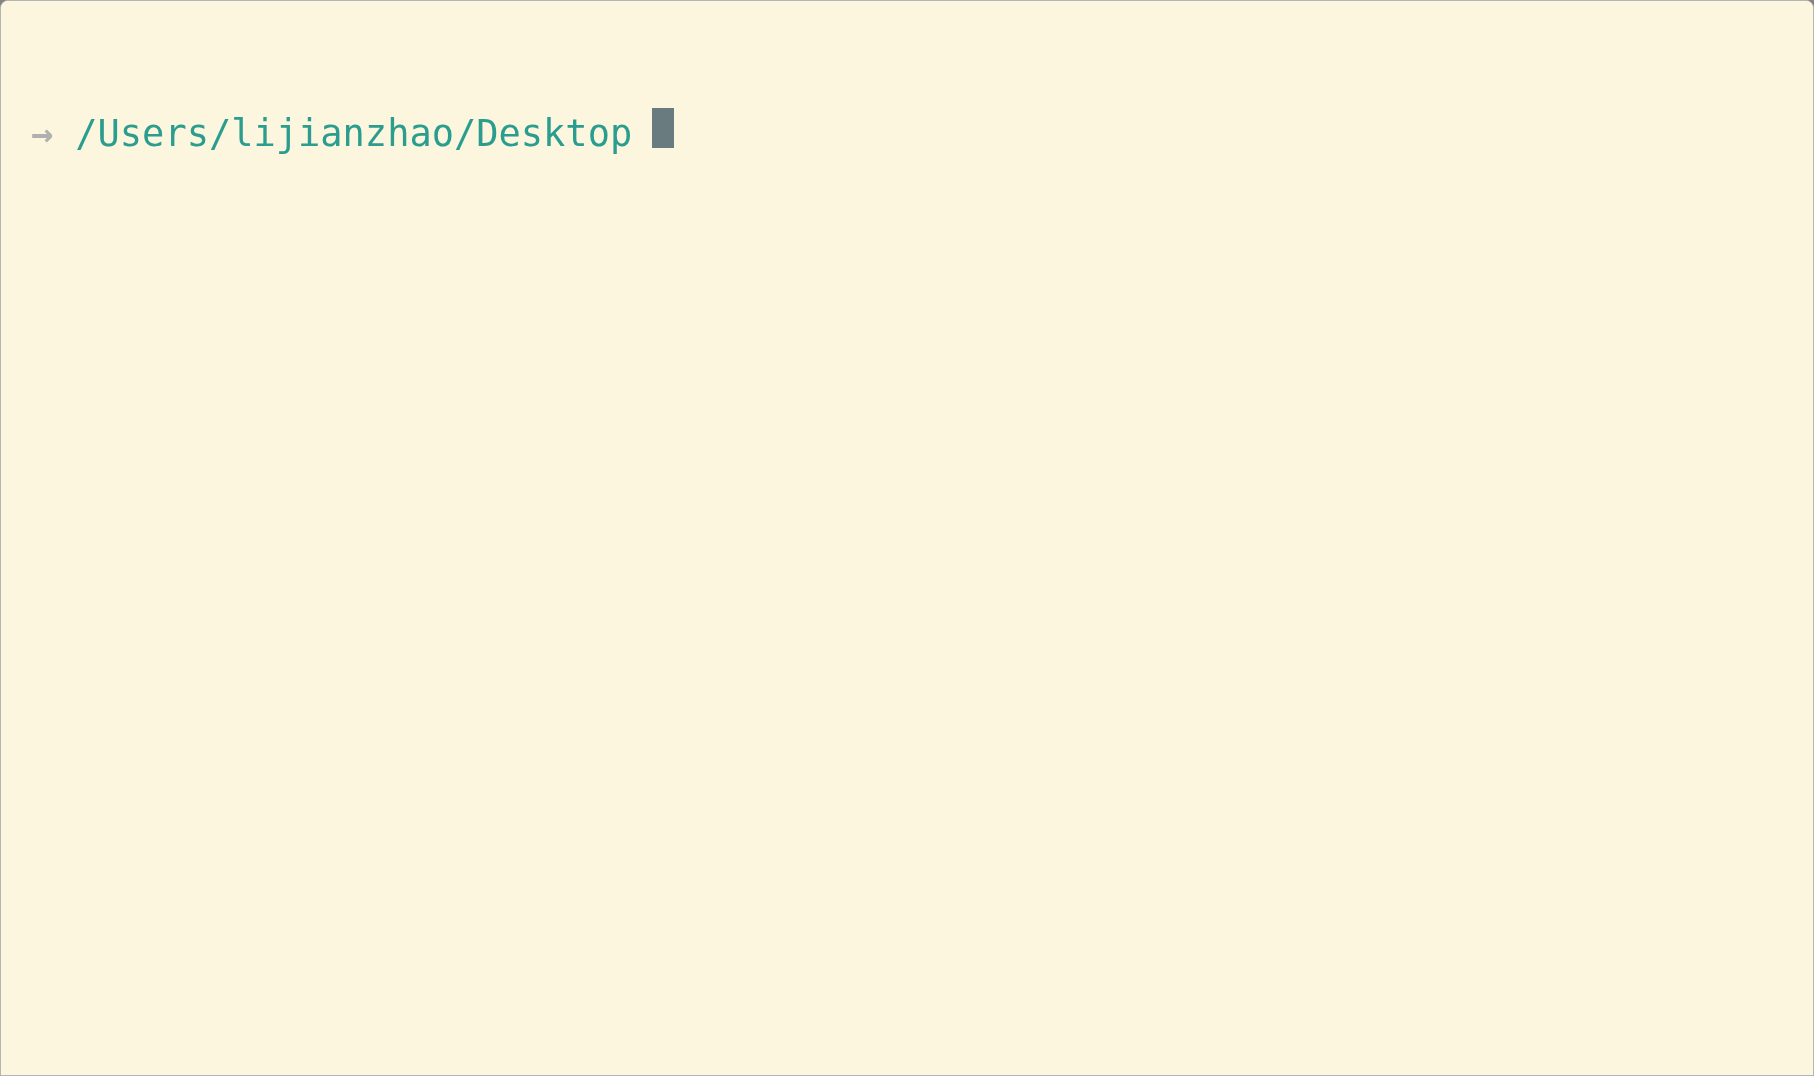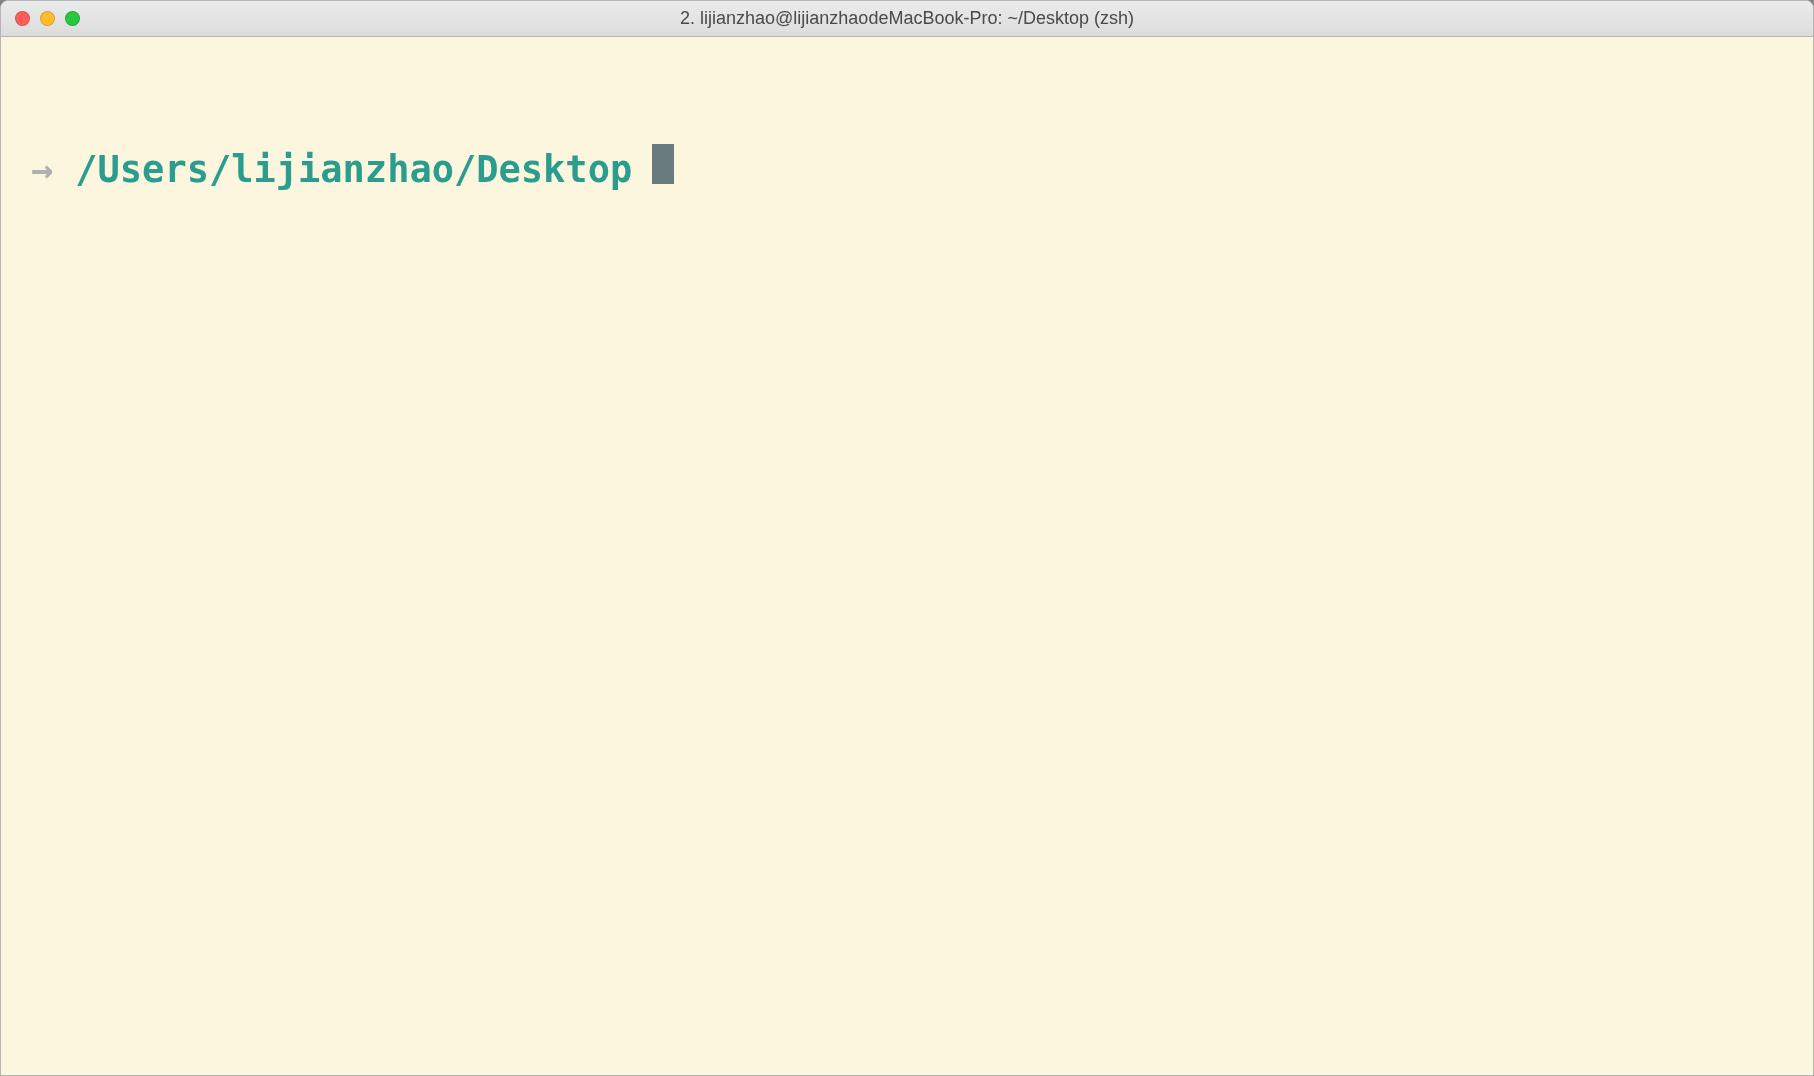--- a/index.html
+++ b/index.html
@@ -73,40 +73,32 @@
       color: #9a9a9a;
       font-weight: 600;
     }
     .arrow {
       color: #b0b0b0;
       margin: 0 22px 0 12px;
       font-weight: 600;
     }
     .cwd {
       color: #2a9d8f;
-      font-weight: 700;
+      font-weight: 400;
     }
     .cursor {
       display: inline-block;
       width: 22px;
       height: 40px;
       background: #6a7b7f;
       margin-left: 20px;
       vertical-align: middle;
       transform: translateY(2px);
     }
   </style>
 </head>
 <body>
 
 <div class="window">
-  <div class="titlebar">
-    <div class="traffic-lights">
-      <div class="traffic-light tl-close"></div>
-      <div class="traffic-light tl-min"></div>
-      <div class="traffic-light tl-max"></div>
-    </div>
-    <div class="title-text">2. lijianzhao@lijianzhaodeMacBook-Pro: ~/Desktop (zsh)</div>
-  </div>
   <div class="terminal-body">
     <div class="prompt-line"><span class="arrow">→</span> <span class="cwd">/Users/lijianzhao/Desktop</span><span class="cursor"></span></div>
   </div>
 </div>
 
 </body></html>

